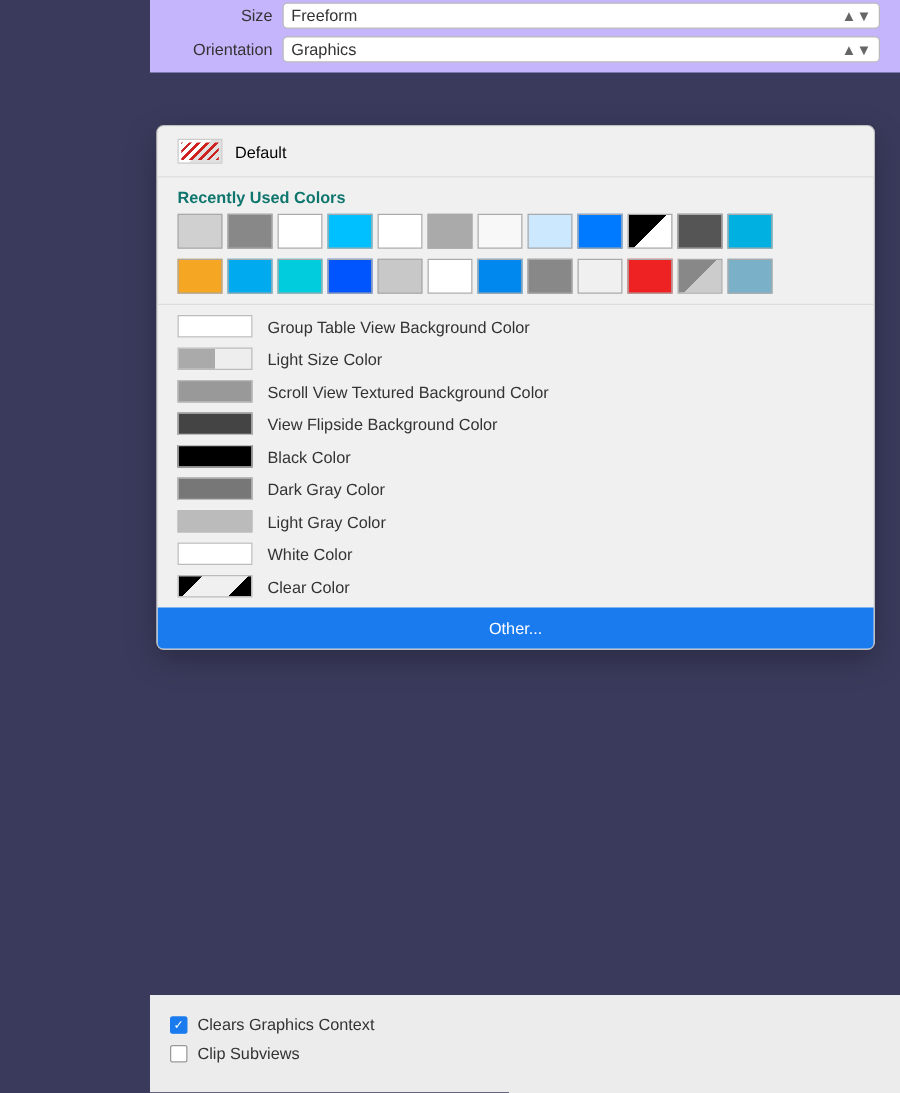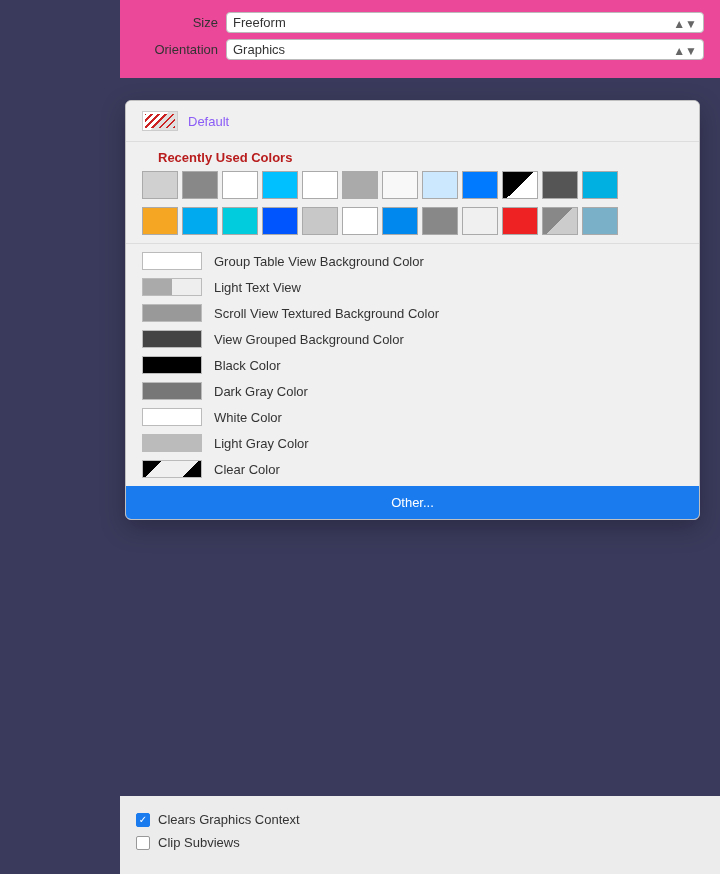--- a/index.html
+++ b/index.html
@@ -17,39 +17,39 @@
     .bg-area {
       position: absolute;
       top: 0; left: 0; right: 0; bottom: 0;
       background: #3a3a5c;
     }
 
     
     .top-controls {
       position: absolute;
       top: 0; left: 120px; right: 0;
-      background: #ec4899;
-      padding: 12px 16px;
+      background: #c4b5fd;
+      padding: 2px 16px;
     }
     .control-row {
       display: flex;
       align-items: center;
       margin-bottom: 6px;
     }
     .control-label {
       font-size: 13px;
       color: #333;
       width: 90px;
       text-align: right;
       padding-right: 8px;
     }
     .control-select {
       flex: 1;
       display: flex;
-      align-items: flex-end;
+      align-items: center;
       background: white;
       border: 1px solid #bbb;
       border-radius: 4px;
       padding: 2px 6px;
       justify-content: space-between;
     }
     .control-select-value {
       font-size: 13px;
       color: #333;
     }
@@ -97,29 +97,29 @@
       position: absolute;
       top: 2px; left: 2px; right: 2px; bottom: 2px;
       background: repeating-linear-gradient(
         -45deg,
         #cc2222 0px, #cc2222 2px,
         transparent 2px, transparent 5px
       );
     }
     .default-label {
       font-size: 13px;
-      color: #8b5cf6;
+      color: #000000;
     }
 
     
     .section-title {
       font-size: 13px;
       font-weight: 600;
-      color: #b91c1c;
-      padding: 8px 32px 6px;
+      color: #0f766e;
+      padding: 8px 16px 6px;
     }
 
     .color-grid {
       display: flex;
       flex-wrap: wrap;
       padding: 0 16px 8px;
       gap: 4px;
     }
 
     .color-swatch {
@@ -306,45 +306,45 @@
     <div class="color-swatch sw-steel"></div>
   </div>
 
   <div class="named-colors">
     <div class="named-row">
       <div class="named-swatch sn-group-bg"></div>
       <span class="named-label">Group Table View Background Color</span>
     </div>
     <div class="named-row">
       <div class="named-swatch sn-light-text"></div>
-      <span class="named-label">Light Text View</span>
+      <span class="named-label">Light Size Color</span>
     </div>
     <div class="named-row">
       <div class="named-swatch sn-scroll-bg"></div>
       <span class="named-label">Scroll View Textured Background Color</span>
     </div>
     <div class="named-row">
       <div class="named-swatch sn-view-flip"></div>
-      <span class="named-label">View Grouped Background Color</span>
+      <span class="named-label">View Flipside Background Color</span>
     </div>
     <div class="named-row">
       <div class="named-swatch sn-black2"></div>
       <span class="named-label">Black Color</span>
     </div>
     <div class="named-row">
       <div class="named-swatch sn-dark-gray"></div>
       <span class="named-label">Dark Gray Color</span>
     </div>
     <div class="named-row">
+      <div class="named-swatch sn-light-gray"></div>
+      <span class="named-label">Light Gray Color</span>
+    </div>
+    <div class="named-row">
       <div class="named-swatch sn-white"></div>
       <span class="named-label">White Color</span>
-    </div>
-    <div class="named-row">
-      <div class="named-swatch sn-light-gray"></div>
-      <span class="named-label">Light Gray Color</span>
     </div>
     <div class="named-row">
       <div class="named-swatch sn-clear"></div>
       <span class="named-label">Clear Color</span>
     </div>
   </div>
 
   <div class="other-button">Other...</div>
 </div>
 

